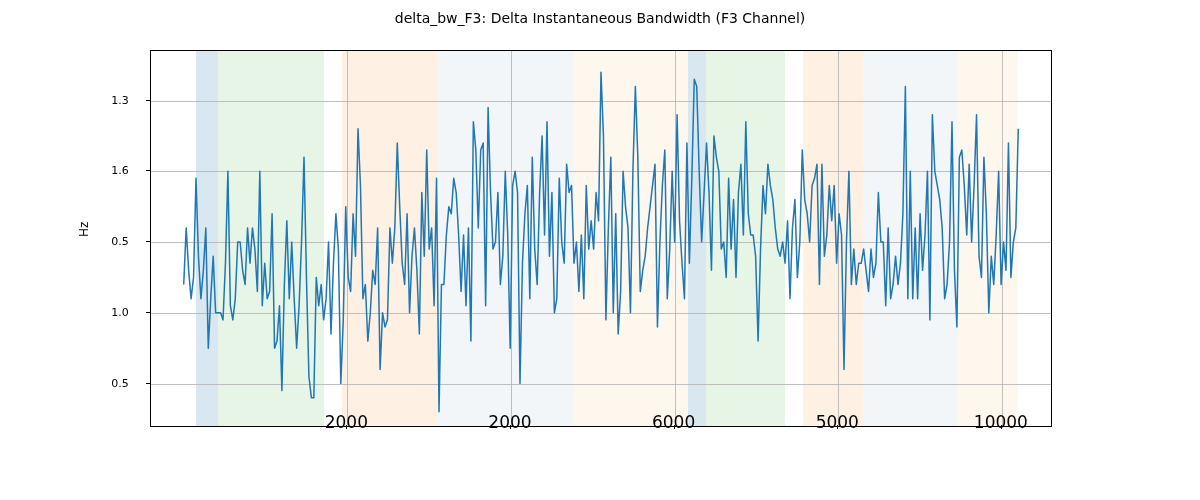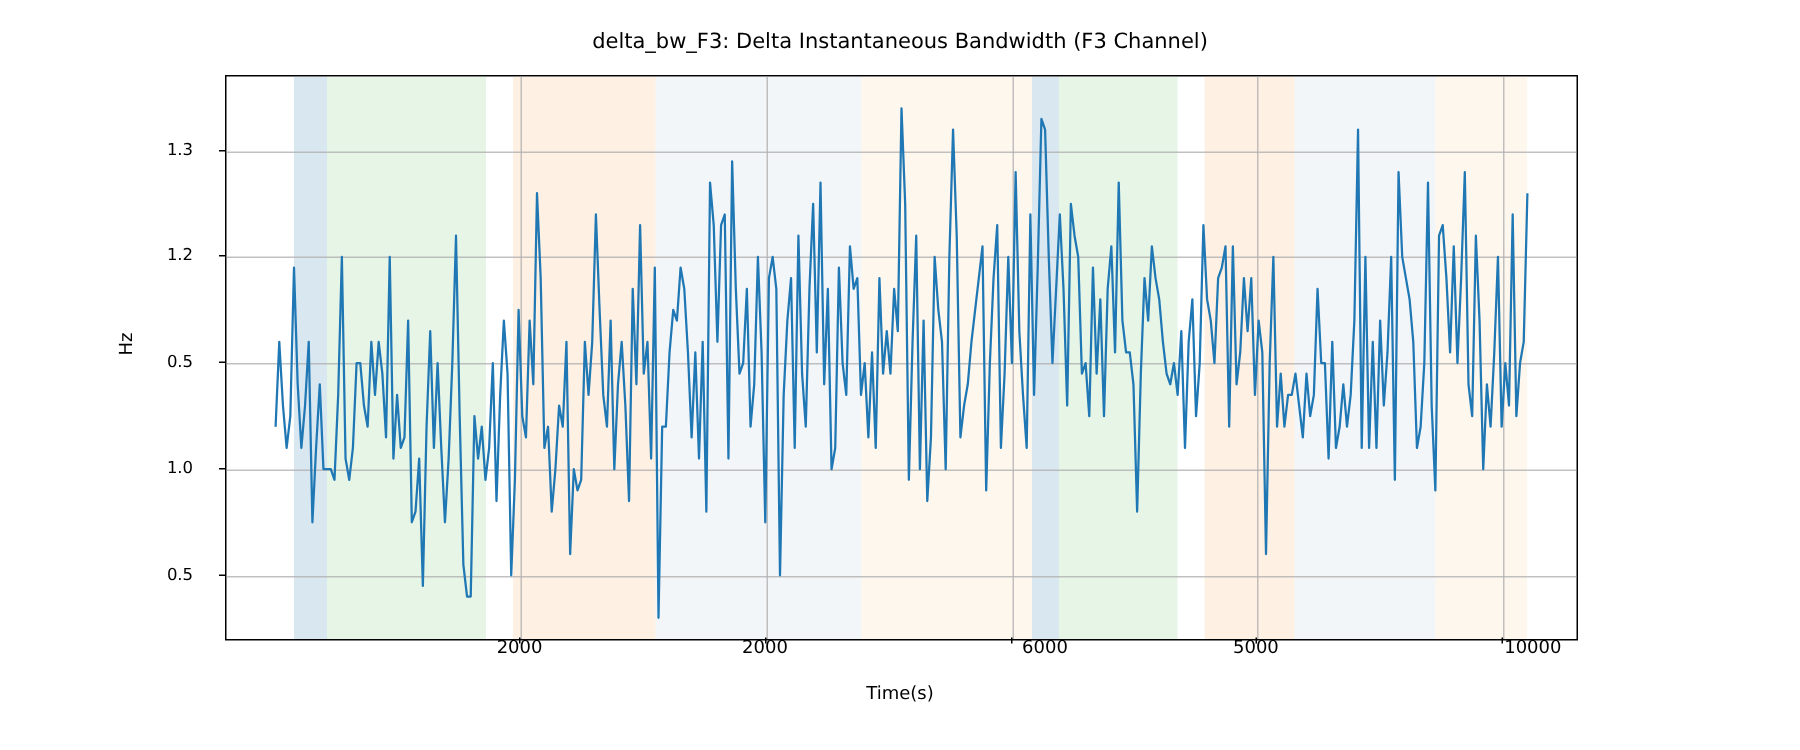--- a/index.html
+++ b/index.html
@@ -12,21 +12,21 @@
     font-size: 10px;
     color: #000000;
   }
   .figure {
     position: relative;
     width: 1200px;
     height: 500px;
   }
   .title {
     position: absolute;
-    top: 20px;
+    top: 10px;
     left: 0;
     width: 100%;
     text-align: center;
     font-size: 14px;
   }
   .axes {
     position: absolute;
     left: 150px;
     top: 50px;
     width: 900px;
@@ -52,23 +52,23 @@
   .gridline-v {
     position: absolute;
     top: 0;
     bottom: 0;
     width: 0;
     border-left: 1px solid #b0b0b0;
     opacity: 0.8;
   }
   .tick-x {
     position: absolute;
-    top: 424px;
+    top: 412px;
     transform: translateX(-50%);
-    font-size: 12px;
+    font-size: 17px;
   }
   .tick-y {
     position: absolute;
     left: 100px;
     width: 40px;
     text-align: center;
     transform: translateY(-50%);
     font-size: 11px;
   }
   .xlabel {
@@ -116,21 +116,20 @@
     border-top: 1px solid #000;
   }
 </style>
 </head>
 <body>
 
 <div class="figure">
   <div class="title">delta_bw_F3: Delta Instantaneous Bandwidth (F3 Channel)</div>
 
   <div class="ylabel">Hz</div>
-  <div class="xlabel">Time(s)</div>
 
   <div class="axes" id="axes">
 
   <div class="span-band" style="left: 45px; width: 22.0909px; background: rgb(138, 179, 212);"></div>
       <div class="span-band" style="left: 67.0909px; width: 106.364px; background: rgb(179, 224, 179);"></div>
       <div class="span-band" style="left: 191.455px; width: 94.9091px; background: rgb(251, 212, 168);"></div>
       <div class="span-band" style="left: 286.364px; width: 136.636px; background: rgb(217, 228, 237);"></div>
       <div class="span-band" style="left: 423px; width: 113.727px; background: rgb(252, 230, 201);"></div>
       <div class="span-band" style="left: 536.727px; width: 18px; background: rgb(138, 179, 212);"></div>
       <div class="span-band" style="left: 554.727px; width: 79.3636px; background: rgb(179, 224, 179);"></div>
@@ -149,28 +148,28 @@
       <div class="gridline-h" style="top: 49.5283px;"></div>
       <svg class="line-layer" id="svg-layer">
         <polyline points="32.72727272727273,233.49056603773585 35.18181818181819,176.88679245283015 37.63636363636363,219.3396226415094 40.09090909090909,247.64150943396226 42.54545454545455,226.41509433962264 45,127.35849056603783 47.45454545454545,205.188679245283 49.909090909090914,247.64150943396226 52.36363636363637,219.3396226415094 54.81818181818181,176.88679245283015 57.272727272727266,297.1698113207548 59.72727272727273,247.64150943396226 62.18181818181818,205.188679245283 64.63636363636364,261.79245283018867 67.09090909090908,261.79245283018867 69.54545454545455,261.79245283018867 72,268.8679245283019 74.45454545454545,212.2641509433962 76.9090909090909,120.2830188679246 79.36363636363636,254.7169811320755 81.81818181818183,268.8679245283019 84.27272727272728,247.64150943396226 86.72727272727272,191.03773584905656 89.18181818181819,191.03773584905656 91.63636363636364,219.3396226415094 94.09090909090908,233.49056603773585 96.54545454545455,176.88679245283015 99,212.2641509433962 101.45454545454545,176.88679245283015 103.9090909090909,198.1132075471698 106.36363636363636,240.56603773584905 108.81818181818181,120.2830188679246 111.27272727272728,254.7169811320755 113.72727272727273,212.2641509433962 116.18181818181819,247.64150943396226 118.63636363636363,240.56603773584905 121.0909090909091,162.73584905660385 123.54545454545455,297.1698113207548 126.00000000000001,290.09433962264154 128.45454545454547,254.7169811320755 130.9090909090909,339.62264150943395 133.36363636363637,233.49056603773585 135.8181818181818,169.81132075471706 138.27272727272725,247.64150943396226 140.72727272727275,191.03773584905656 143.1818181818182,247.64150943396226 145.63636363636363,297.1698113207548 148.0909090909091,254.7169811320755 150.54545454545453,191.03773584905656 153,106.13207547169816 155.45454545454547,226.41509433962264 157.9090909090909,325.47169811320754 160.36363636363637,346.6981132075471 162.8181818181818,346.6981132075471 165.27272727272725,226.41509433962264 167.72727272727272,254.7169811320755 170.1818181818182,233.49056603773585 172.63636363636363,268.8679245283019 175.0909090909091,247.64150943396226 177.54545454545453,191.03773584905656 180,283.0188679245283 182.45454545454547,212.2641509433962 184.9090909090909,162.73584905660385 187.36363636363637,198.1132075471698 189.8181818181818,332.5471698113207 192.27272727272725,268.8679245283019 194.72727272727272,155.66037735849065 197.1818181818182,226.41509433962264 199.63636363636365,240.56603773584905 202.0909090909091,162.73584905660385 204.54545454545453,205.188679245283 207,77.83018867924534 209.45454545454547,134.43396226415103 211.9090909090909,247.64150943396226 214.36363636363637,233.49056603773585 216.8181818181818,290.09433962264154 219.27272727272725,261.79245283018867 221.72727272727272,219.3396226415094 224.1818181818182,233.49056603773585 226.63636363636365,176.88679245283015 229.09090909090907,318.3962264150943 231.54545454545453,261.79245283018867 234,275.94339622641513 236.45454545454547,268.8679245283019 238.9090909090909,176.88679245283015 241.36363636363637,212.2641509433962 243.81818181818184,176.88679245283015 246.27272727272725,91.98113207547175 248.72727272727272,155.66037735849065 251.1818181818182,212.2641509433962 253.63636363636363,233.49056603773585 256.09090909090907,162.73584905660385 258.54545454545456,261.79245283018867 261,205.188679245283 263.45454545454544,176.88679245283015 265.90909090909093,219.3396226415094 268.3636363636363,283.0188679245283 270.8181818181818,141.50943396226424 273.2727272727273,205.188679245283 275.7272727272727,99.05660377358498 278.1818181818182,198.1132075471698 280.6363636363636,176.88679245283015 283.0909090909091,254.7169811320755 285.54545454545456,127.35849056603783 288,360.8490566037736 290.4545454545455,233.49056603773585 292.9090909090909,233.49056603773585 295.3636363636364,183.96226415094335 297.8181818181818,155.66037735849065 300.27272727272725,162.73584905660385 302.72727272727275,127.35849056603783 305.1818181818182,141.50943396226424 307.6363636363636,183.96226415094335 310.09090909090907,240.56603773584905 312.54545454545456,183.96226415094335 315,254.7169811320755 317.45454545454544,176.88679245283015 319.90909090909093,290.09433962264154 322.3636363636363,70.7547169811321 324.8181818181818,99.05660377358498 327.2727272727273,176.88679245283015 329.72727272727275,99.05660377358498 332.1818181818182,91.98113207547175 334.6363636363636,254.7169811320755 337.0909090909091,56.603773584905696 339.54545454545456,141.50943396226424 342,198.1132075471698 344.4545454545455,191.03773584905656 346.9090909090909,141.50943396226424 349.3636363636364,233.49056603773585 351.8181818181818,205.188679245283 354.27272727272725,120.2830188679246 356.72727272727275,183.96226415094335 359.1818181818182,297.1698113207548 361.6363636363636,134.43396226415103 364.09090909090907,120.2830188679246 366.54545454545456,141.50943396226424 369,332.5471698113207 371.45454545454544,212.2641509433962 373.90909090909093,162.73584905660385 376.3636363636363,134.43396226415103 378.8181818181818,247.64150943396226 381.27272727272725,106.13207547169816 383.72727272727275,198.1132075471698 386.1818181818182,233.49056603773585 388.6363636363636,141.50943396226424 391.0909090909091,84.90566037735857 393.5454545454545,183.96226415094335 396,70.7547169811321 398.4545454545455,205.188679245283 400.9090909090909,141.50943396226424 403.3636363636364,261.79245283018867 405.8181818181818,247.64150943396226 408.27272727272725,127.35849056603783 410.72727272727275,191.03773584905656 413.1818181818182,212.2641509433962 415.6363636363636,113.20754716981139 418.09090909090907,141.50943396226424 420.54545454545456,134.43396226415103 423,212.2641509433962 425.45454545454544,191.03773584905656 427.90909090909093,240.56603773584905 430.3636363636364,183.96226415094335 432.8181818181818,247.64150943396226 435.27272727272725,134.43396226415103 437.72727272727275,198.1132075471698 440.1818181818182,169.81132075471706 442.6363636363636,198.1132075471698 445.0909090909091,141.50943396226424 447.5454545454545,169.81132075471706 450,21.226415094339643 452.45454545454544,84.90566037735857 454.90909090909093,268.8679245283019 457.3636363636364,176.88679245283015 459.81818181818176,106.13207547169816 462.2727272727273,261.79245283018867 464.72727272727275,162.73584905660385 467.18181818181813,283.0188679245283 469.6363636363637,240.56603773584905 472.09090909090907,120.2830188679246 474.5454545454545,155.66037735849065 477,176.88679245283015 479.45454545454544,261.79245283018867 481.9090909090909,120.2830188679246 484.3636363636364,35.37735849056605 486.8181818181818,106.13207547169816 489.27272727272725,240.56603773584905 491.72727272727275,219.3396226415094 494.1818181818182,205.188679245283 496.63636363636357,176.88679245283015 499.0909090909091,155.66037735849065 501.5454545454545,134.43396226415103 504.00000000000006,113.20754716981139 506.4545454545455,275.94339622641513 508.9090909090909,191.03773584905656 511.36363636363643,134.43396226415103 513.8181818181819,99.05660377358498 516.2727272727273,247.64150943396226 518.7272727272727,198.1132075471698 521.1818181818182,120.2830188679246 523.6363636363636,191.03773584905656 526.0909090909091,63.67924528301887 528.5454545454545,169.81132075471706 531,212.2641509433962 533.4545454545455,247.64150943396226 535.9090909090909,91.98113207547175 538.3636363636364,212.2641509433962 540.8181818181819,127.35849056603783 543.2727272727273,28.301886792452876 545.7272727272727,35.37735849056605 548.1818181818182,120.2830188679246 550.6363636363636,191.03773584905656 553.090909090909,141.50943396226424 555.5454545454546,91.98113207547175 558,141.50943396226424 560.4545454545454,219.3396226415094 562.909090909091,84.90566037735857 565.3636363636364,106.13207547169816 567.8181818181818,120.2830188679246 570.2727272727273,198.1132075471698 572.7272727272727,191.03773584905656 575.1818181818181,226.41509433962264 577.6363636363636,127.35849056603783 580.0909090909091,198.1132075471698 582.5454545454545,148.58490566037744 585,226.41509433962264 587.4545454545455,141.50943396226424 589.9090909090909,113.20754716981139 592.3636363636364,183.96226415094335 594.8181818181818,70.7547169811321 597.2727272727274,162.73584905660385 599.7272727272727,183.96226415094335 602.1818181818181,183.96226415094335 604.6363636363637,205.188679245283 607.0909090909091,290.09433962264154 609.5454545454545,198.1132075471698 612,134.43396226415103 614.4545454545455,162.73584905660385 616.9090909090909,113.20754716981139 619.3636363636364,134.43396226415103 621.8181818181819,148.58490566037744 624.2727272727273,176.88679245283015 626.7272727272727,198.1132075471698 629.1818181818181,205.188679245283 631.6363636363636,191.03773584905656 634.0909090909091,212.2641509433962 636.5454545454545,169.81132075471706 639,247.64150943396226 641.4545454545455,176.88679245283015 643.9090909090909,148.58490566037744 646.3636363636364,226.41509433962264 648.8181818181819,191.03773584905656 651.2727272727273,99.05660377358498 653.7272727272726,148.58490566037744 656.1818181818182,162.73584905660385 658.6363636363636,191.03773584905656 661.090909090909,134.43396226415103 663.5454545454546,127.35849056603783 666,113.20754716981139 668.4545454545454,233.49056603773585 670.9090909090909,113.20754716981139 673.3636363636364,205.188679245283 675.8181818181818,183.96226415094335 678.2727272727273,134.43396226415103 680.7272727272727,169.81132075471706 683.1818181818181,134.43396226415103 685.6363636363636,212.2641509433962 688.0909090909091,162.73584905660385 690.5454545454545,183.96226415094335 693,318.3962264150943 695.4545454545454,191.03773584905656 697.909090909091,120.2830188679246 700.3636363636364,233.49056603773585 702.8181818181818,198.1132075471698 705.2727272727274,233.49056603773585 707.7272727272727,212.2641509433962 710.1818181818181,212.2641509433962 712.6363636363636,198.1132075471698 715.0909090909091,219.3396226415094 717.5454545454545,240.56603773584905 720,198.1132075471698 722.4545454545455,226.41509433962264 724.9090909090909,212.2641509433962 727.3636363636364,141.50943396226424 729.8181818181819,191.03773584905656 732.2727272727273,191.03773584905656 734.7272727272727,254.7169811320755 737.1818181818181,176.88679245283015 739.6363636363636,247.64150943396226 742.0909090909091,233.49056603773585 744.5454545454545,205.188679245283 747,233.49056603773585 749.4545454545455,212.2641509433962 751.9090909090909,162.73584905660385 754.3636363636364,35.37735849056605 756.8181818181819,247.64150943396226 759.2727272727273,120.2830188679246 761.7272727272726,247.64150943396226 764.1818181818182,176.88679245283015 766.6363636363636,247.64150943396226 769.090909090909,162.73584905660385 771.5454545454546,219.3396226415094 774,183.96226415094335 776.4545454545454,120.2830188679246 778.9090909090909,268.8679245283019 781.3636363636364,63.67924528301887 783.8181818181818,120.2830188679246 786.2727272727273,134.43396226415103 788.7272727272727,148.58490566037744 791.1818181818182,176.88679245283015 793.6363636363636,247.64150943396226 796.0909090909091,233.49056603773585 798.5454545454546,191.03773584905656 801,70.7547169811321 803.4545454545454,219.3396226415094 805.909090909091,275.94339622641513 808.3636363636364,106.13207547169816 810.8181818181818,99.05660377358498 813.2727272727274,134.43396226415103 815.7272727272727,183.96226415094335 818.1818181818181,113.20754716981139 820.6363636363636,191.03773584905656 823.0909090909091,134.43396226415103 825.5454545454545,63.67924528301887 828,205.188679245283 830.4545454545455,226.41509433962264 832.9090909090909,106.13207547169816 835.3636363636364,162.73584905660385 837.8181818181819,261.79245283018867 840.2727272727273,205.188679245283 842.7272727272727,233.49056603773585 845.1818181818181,183.96226415094335 847.6363636363636,120.2830188679246 850.0909090909091,233.49056603773585 852.5454545454545,191.03773584905656 855,219.3396226415094 857.4545454545455,91.98113207547175 859.9090909090909,226.41509433962264 862.3636363636364,191.03773584905656 864.8181818181819,176.88679245283015 867.2727272727273,77.83018867924534"></polyline>
       </svg>
     </div>
 <div class="tick-mark-x" style="left: 346.364px;"></div>
     <div class="tick-x" style="left: 346.364px;">2000</div>
     <div class="tick-mark-x" style="left: 510px;"></div>
     <div class="tick-x" style="left: 510px;">2000</div>
     <div class="tick-mark-x" style="left: 673.636px;"></div>
-    <div class="tick-x" style="left: 673.636px; margin-left: 23px;">6000</div>
+    <div class="tick-x" style="left: 673.636px;">6000</div>
     <div class="tick-mark-x" style="left: 837.273px;"></div>
     <div class="tick-x" style="left: 837.273px;">5000</div>
     <div class="tick-mark-x" style="left: 1000.91px;"></div>
-    <div class="tick-x" style="left: 1000.91px; margin-left: 21px;">10000</div>
+    <div class="tick-x" style="left: 1000.91px;">10000</div>
     <div class="tick-mark-y" style="top: 382.547px;"></div>
     <div class="tick-y" style="top: 382.547px;">0.5</div>
     <div class="tick-mark-y" style="top: 311.792px;"></div>
     <div class="tick-y" style="top: 311.792px;">1.0</div>
     <div class="tick-mark-y" style="top: 241.038px;"></div>
     <div class="tick-y" style="top: 241.038px;">0.5</div>
     <div class="tick-mark-y" style="top: 170.283px;"></div>
-    <div class="tick-y" style="top: 170.283px;">1.2</div>
+    <div class="tick-y" style="top: 170.283px;">1.6</div>
     <div class="tick-mark-y" style="top: 99.5283px;"></div>
     <div class="tick-y" style="top: 99.5283px;">1.3</div>
   </div>
 
 </body></html>

